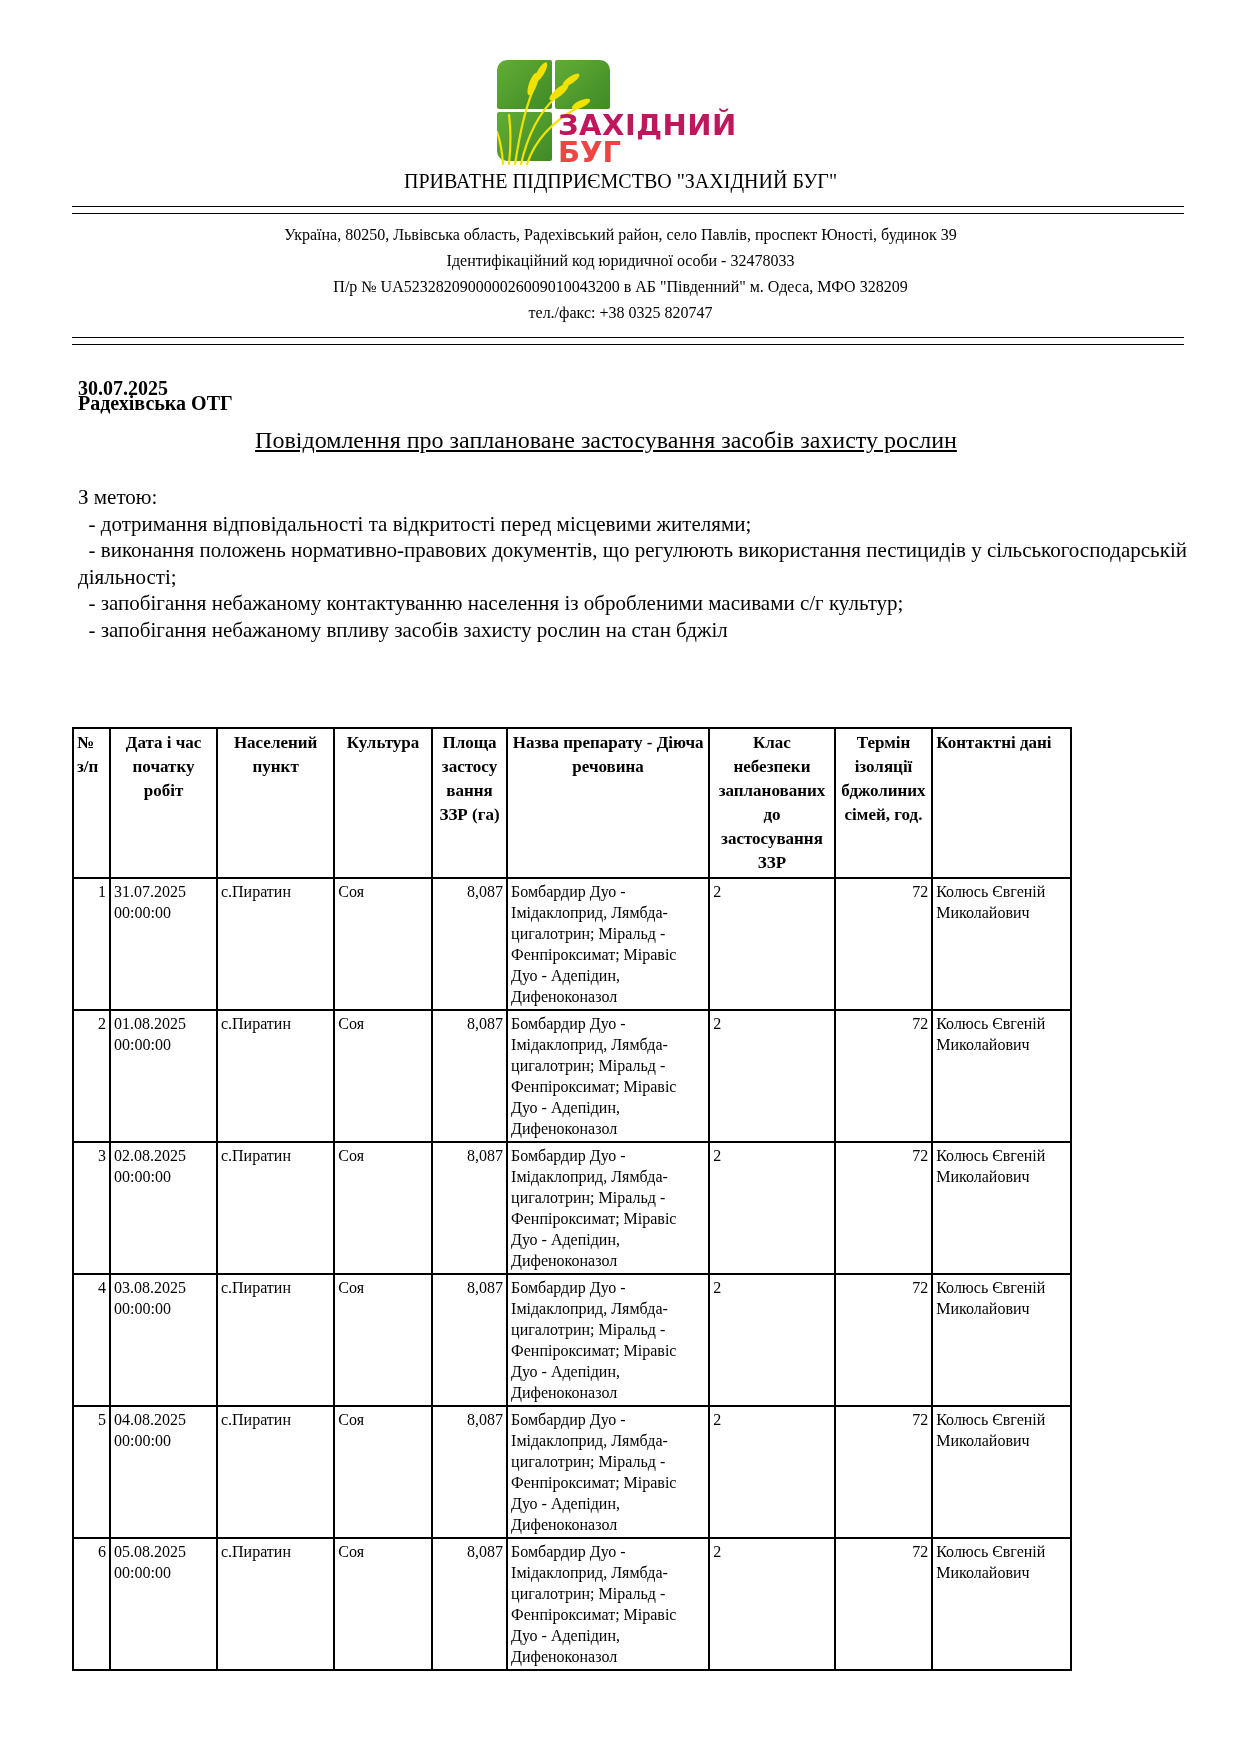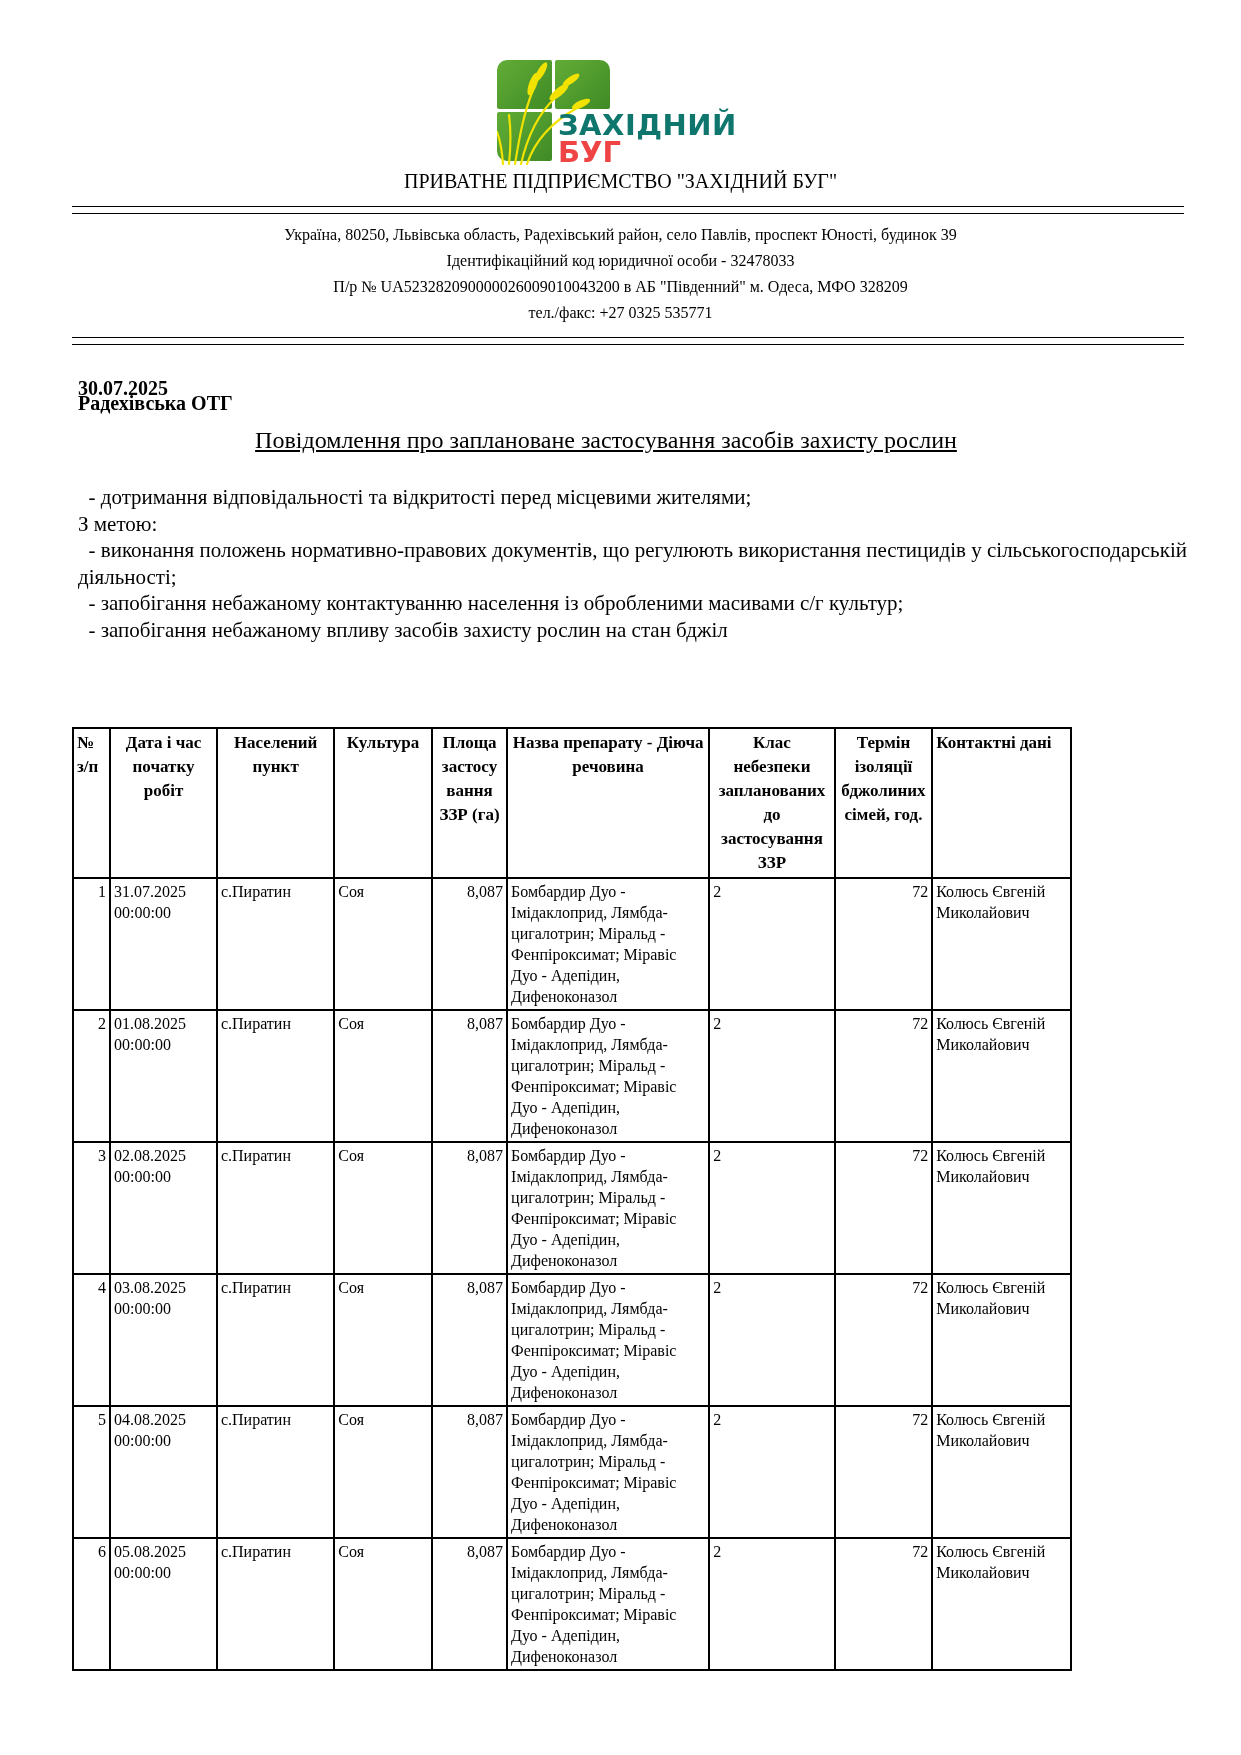--- a/index.html
+++ b/index.html
@@ -5,21 +5,21 @@
   html, body { margin:0; padding:0; background:#ffffff; }
   body { width:1241px; height:1755px; position:relative; overflow:hidden;
          font-family:"Liberation Serif", serif; color:#000; }
   .abs { position:absolute; }
   .logo { left:497px; top:60px; width:260px; height:110px; }
   .logo .sq { position:absolute; width:55px; height:49px; background:#4f9a2f; }
   .logo .sq1 { left:0; top:0; border-radius:10px 2px 2px 2px; background:linear-gradient(135deg,#62ad36,#3f8a25); }
   .logo .sq2 { left:58px; top:0; border-radius:2px 10px 2px 2px; background:linear-gradient(135deg,#62ad36,#3f8a25); }
   .logo .sq3 { left:0; top:52px; border-radius:2px 2px 2px 10px; background:linear-gradient(135deg,#62ad36,#3f8a25); }
   .logo svg.wheat { position:absolute; left:0; top:0; }
-  .logo .brand1 { position:absolute; left:61px; top:50px; font-family:"DejaVu Sans", sans-serif; font-weight:bold; font-size:29px; color:#0f766e; letter-spacing:0.5px; line-height:30px; }
+  .logo .brand1 { position:absolute; left:61px; top:50px; font-family:"DejaVu Sans", sans-serif; font-weight:bold; font-size:29px; color:#be185d; letter-spacing:0.5px; line-height:30px; }
   .logo .brand2 { position:absolute; left:61px; top:77px; font-family:"DejaVu Sans", sans-serif; font-weight:bold; font-size:29px; color:#ef4444; line-height:30px; }
   .company { left:0; width:1241px; top:170px; text-align:center; font-size:20px; }
   .rule { left:72px; width:1112px; height:6px; border-top:1.5px solid #000; border-bottom:1.5px solid #000; }
   .rule1 { top:206px; }
   .rule2 { top:337px; }
   .addr { left:0; width:1241px; text-align:center; font-size:16px; line-height:26px; }
   .date { left:78px; top:362px; font-size:20px; font-weight:bold;margin-top:15px; }
   .otg { left:78px; top:392px; font-size:20px; font-weight:bold; }
   .title { left:0; width:1212px; top:427px; text-align:center; font-size:24px; text-decoration:underline; }
   .body { left:78px; top:484px; width:1110px; font-size:21px; line-height:26.5px; }
@@ -56,31 +56,31 @@
   <div class="brand1">ЗАХІДНИЙ</div>
   <div class="brand2">БУГ</div>
 </div>
 
 <div class="abs company">ПРИВАТНЕ ПІДПРИЄМСТВО "ЗАХІДНИЙ БУГ"</div>
 <div class="abs rule rule1"></div>
 
 <div class="abs addr" style="top:222px;">Україна, 80250, Львівська область, Радехівський район, село Павлів, проспект Юності, будинок 39</div>
 <div class="abs addr" style="top:248px;">Ідентифікаційний код юридичної особи - 32478033</div>
 <div class="abs addr" style="top:274px;">П/р № UA523282090000026009010043200 в АБ "Південний" м. Одеса, МФО 328209</div>
-<div class="abs addr" style="top:300px;">тел./факс: +27 0325 535771</div>
+<div class="abs addr" style="top:300px;">тел./факс: +38 0325 820747</div>
 
 <div class="abs rule rule2"></div>
 
 <div class="abs date">30.07.2025</div>
 <div class="abs otg">Радехівська ОТГ</div>
 <div class="abs title">Повідомлення про заплановане застосування засобів захисту рослин</div>
 
 <div class="abs body">
+  <p>З метою:</p>
   <p style="white-space:pre-wrap;">  - дотримання відповідальності та відкритості перед місцевими жителями;</p>
-  <p>З метою:</p>
   <p style="white-space:pre-wrap;">  - виконання положень нормативно-правових документів, що регулюють використання пестицидів у сільськогосподарській діяльності;</p>
   <p style="white-space:pre-wrap;">  - запобігання небажаному контактуванню населення із обробленими масивами с/г культур;</p>
   <p style="white-space:pre-wrap;">  - запобігання небажаному впливу засобів захисту рослин на стан бджіл</p>
 </div>
 
 <table class="sched">
   <colgroup>
     <col style="width:43px">
       <col style="width:120px">
       <col style="width:130px">

